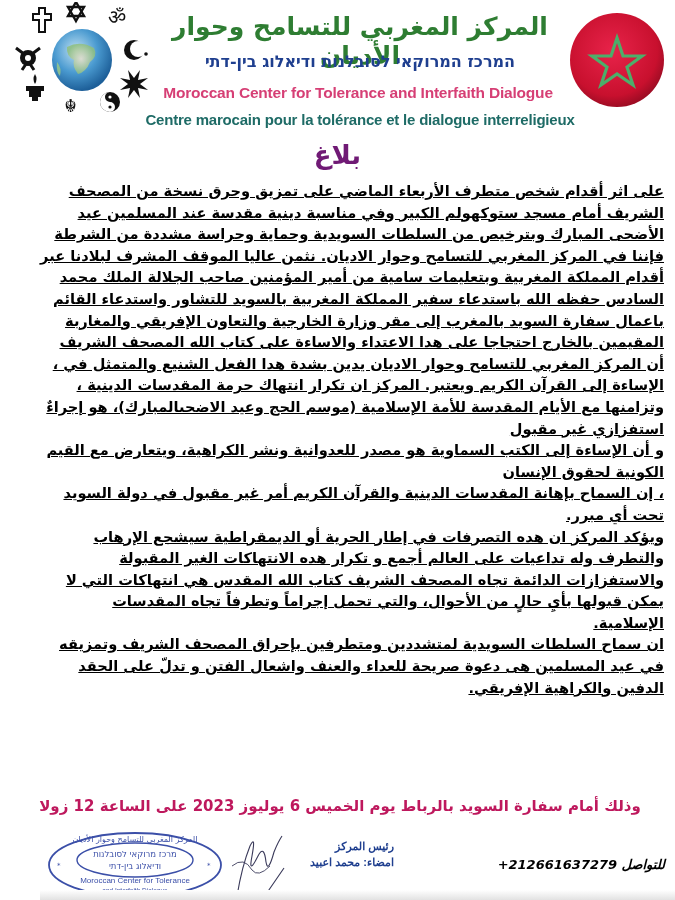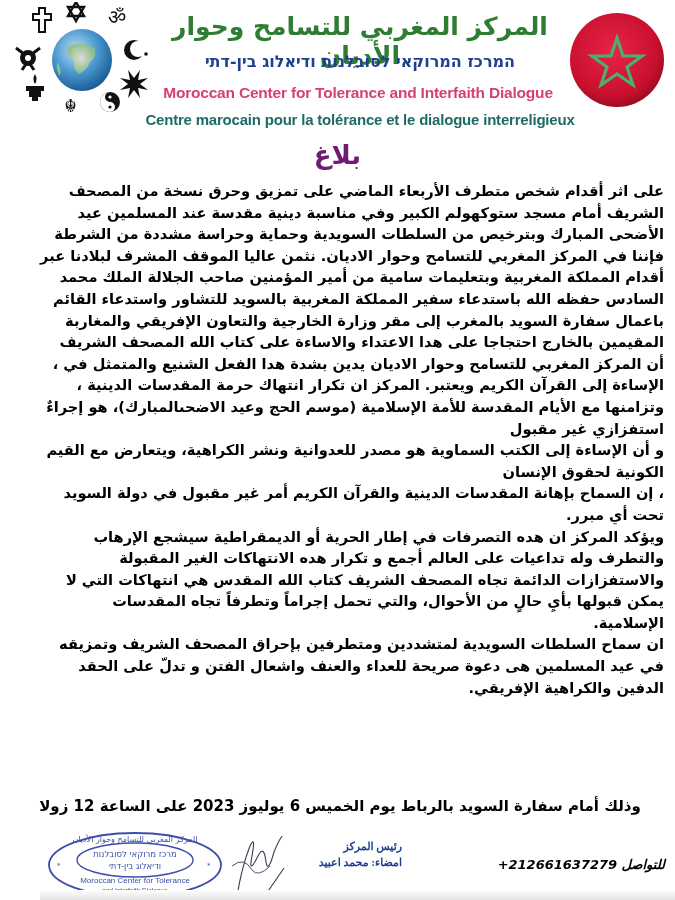--- a/index.html
+++ b/index.html
@@ -12,27 +12,27 @@
   .title-he { position: absolute; left: 160px; top: 52px; width: 400px; text-align: center; direction: rtl;
     font-family: "DejaVu Sans", sans-serif; font-size: 16px; color: #1f3f8f; font-weight: bold; }
   .title-en { position: absolute; left: 148px; top: 84px; width: 420px; text-align: center;
     font-family: Liberation Sans, sans-serif; font-weight: bold; font-size: 15.5px; color: #d63f75; letter-spacing: -0.2px; }
   .title-fr { position: absolute; left: 110px; top: 111px; width: 500px; text-align: center;
     font-family: "Liberation Sans", sans-serif; font-weight: bold; font-size: 15px; color: #1e6b66; letter-spacing: -0.2px; }
   .doc-heading { position: absolute; left: 0; top: 140px; width: 675px; text-align: center; direction: rtl;
     font-family: "DejaVu Sans", sans-serif; font-weight: bold; font-size: 26px; color: #701a75; }
   .body-text { position: absolute; left: 40px; top: 180px; width: 624px; direction: rtl; text-align: right;
     font-family: "DejaVu Sans", sans-serif; font-weight: bold; font-size: 14.6px; line-height: 21.6px; color: #000; }
-  .body-text p { margin: 0; }
+  .body-text p { margin: 0; text-decoration: underline; }
   .closing { position: absolute; left: 20px; top: 797px; width: 640px; direction: rtl; text-align: center;
-    font-family: "DejaVu Sans", sans-serif; font-weight: bold; font-size: 15px; color: #000000; }
+    font-family: "DejaVu Sans", sans-serif; font-weight: bold; font-size: 15px; color: #be185d; }
   .stamp { position: absolute; left: 45px; top: 830px; width: 180px; height: 70px; }
   .signature { position: absolute; left: 222px; top: 826px; width: 75px; height: 74px; }
-  .signer { position: absolute; left: 292px; top: 838px; width: 110px; direction: rtl; text-align: right;
-    font-family: Liberation Serif, serif; font-weight: bold; font-size: 11px; line-height: 16px; color: #1f3f8f; }
+  .signer { position: absolute; left: 284px; top: 838px; width: 110px; direction: rtl; text-align: right;
+    font-family: Liberation Sans, sans-serif; font-weight: bold; font-size: 11px; line-height: 16px; color: #1f3f8f; }
   .contact { position: absolute; left: 440px; top: 857px; width: 225px; direction: rtl; text-align: right;
     font-family: "DejaVu Sans", sans-serif; font-weight: bold; font-size: 13px; color: #000; font-style: italic; }
   .contact .phone { direction: ltr; unicode-bidi: embed; }
   .bottom-shade { position: absolute; left: 40px; top: 890px; width: 635px; height: 10px;
     background: linear-gradient(#ffffff, #e2e2e2); }
 </style>
 </head>
 <body>
 
 <div class="header">

